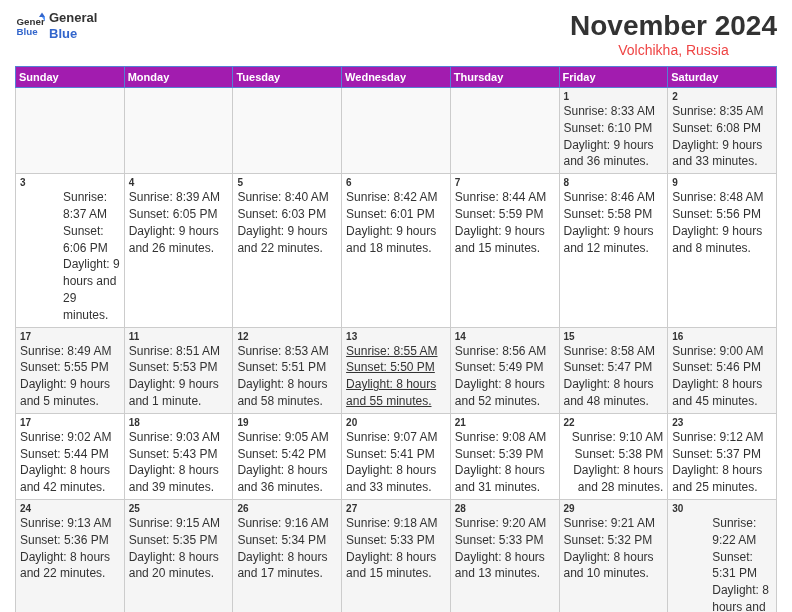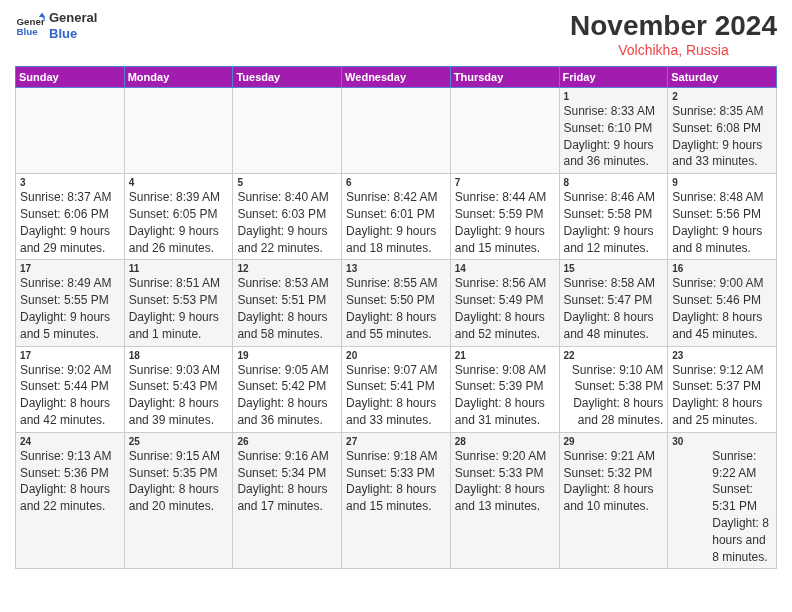--- a/index.html
+++ b/index.html
@@ -142,21 +142,21 @@
           <td>
             <span class="day-num">2</span>
             <div class="day-info" style="white-space: pre-line;">Sunrise: 8:35 AM
 Sunset: 6:08 PM
 Daylight: 9 hours and 33 minutes.</div>
           </td>
         </tr>
         <tr>
           <td>
             <span class="day-num">3</span>
-            <div class="day-info" style="white-space: pre-line;">Sunrise: 8:37 AM
+            <div class="day-info" style="white-space: pre-line; margin-left: 43px;">Sunrise: 8:37 AM
 Sunset: 6:06 PM
 Daylight: 9 hours and 29 minutes.</div>
           </td>
           <td>
             <span class="day-num">4</span>
             <div class="day-info" style="white-space: pre-line;">Sunrise: 8:39 AM
 Sunset: 6:05 PM
 Daylight: 9 hours and 26 minutes.</div>
           </td>
           <td>
@@ -204,21 +204,21 @@
 Daylight: 9 hours and 1 minute.</div>
           </td>
           <td>
             <span class="day-num">12</span>
             <div class="day-info" style="white-space: pre-line;">Sunrise: 8:53 AM
 Sunset: 5:51 PM
 Daylight: 8 hours and 58 minutes.</div>
           </td>
           <td>
             <span class="day-num">13</span>
-            <div class="day-info" style="white-space: pre-line;">Sunrise: 8:55 AM
+            <div class="day-info" style="white-space: pre-line; text-decoration: underline;">Sunrise: 8:55 AM
 Sunset: 5:50 PM
 Daylight: 8 hours and 55 minutes.</div>
           </td>
           <td>
             <span class="day-num">14</span>
             <div class="day-info" style="white-space: pre-line;">Sunrise: 8:56 AM
 Sunset: 5:49 PM
 Daylight: 8 hours and 52 minutes.</div>
           </td>
           <td>

